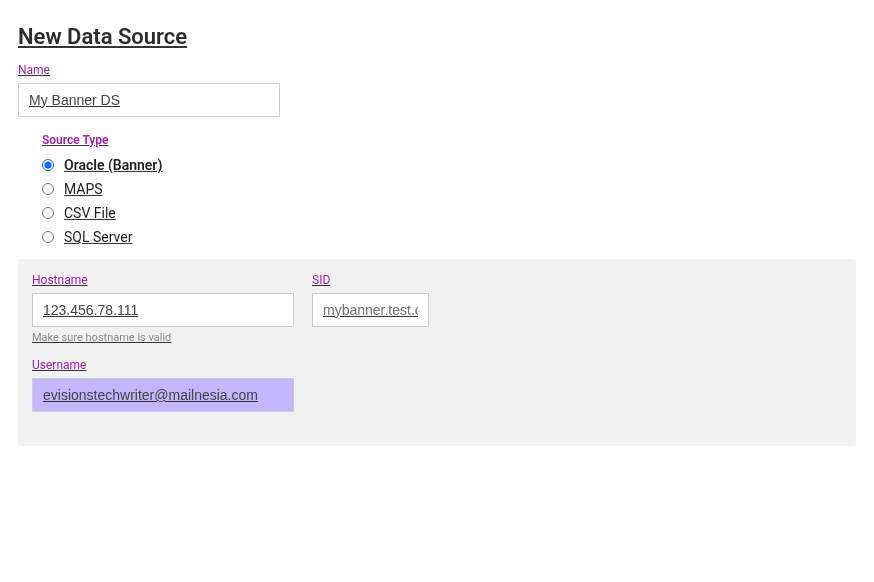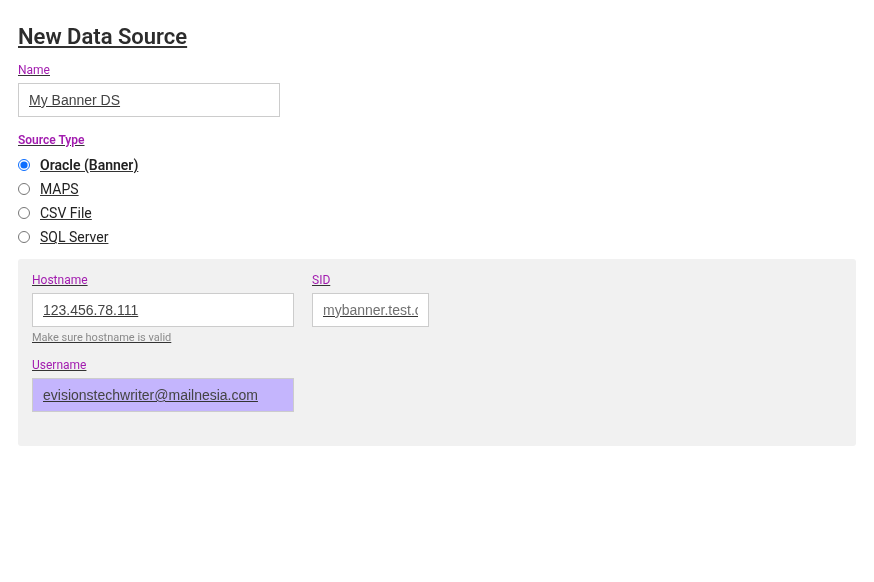--- a/index.html
+++ b/index.html
@@ -46,20 +46,21 @@
       background: #fff;
       border: 1px solid #ccc;
       border-radius: 0;
       outline: none;
     }
     .text-input.autofill {
       background: #c4b5fd;
     }
     .radio-group {
       margin-bottom: 10px;
+      margin-left: 24px;
     }
     .radio-option {
       display: flex;
       align-items: center;
       gap: 10px;
       height: 24px;
       cursor: pointer;
     }
     .radio-option input[type="radio"] {
       width: 12px;

